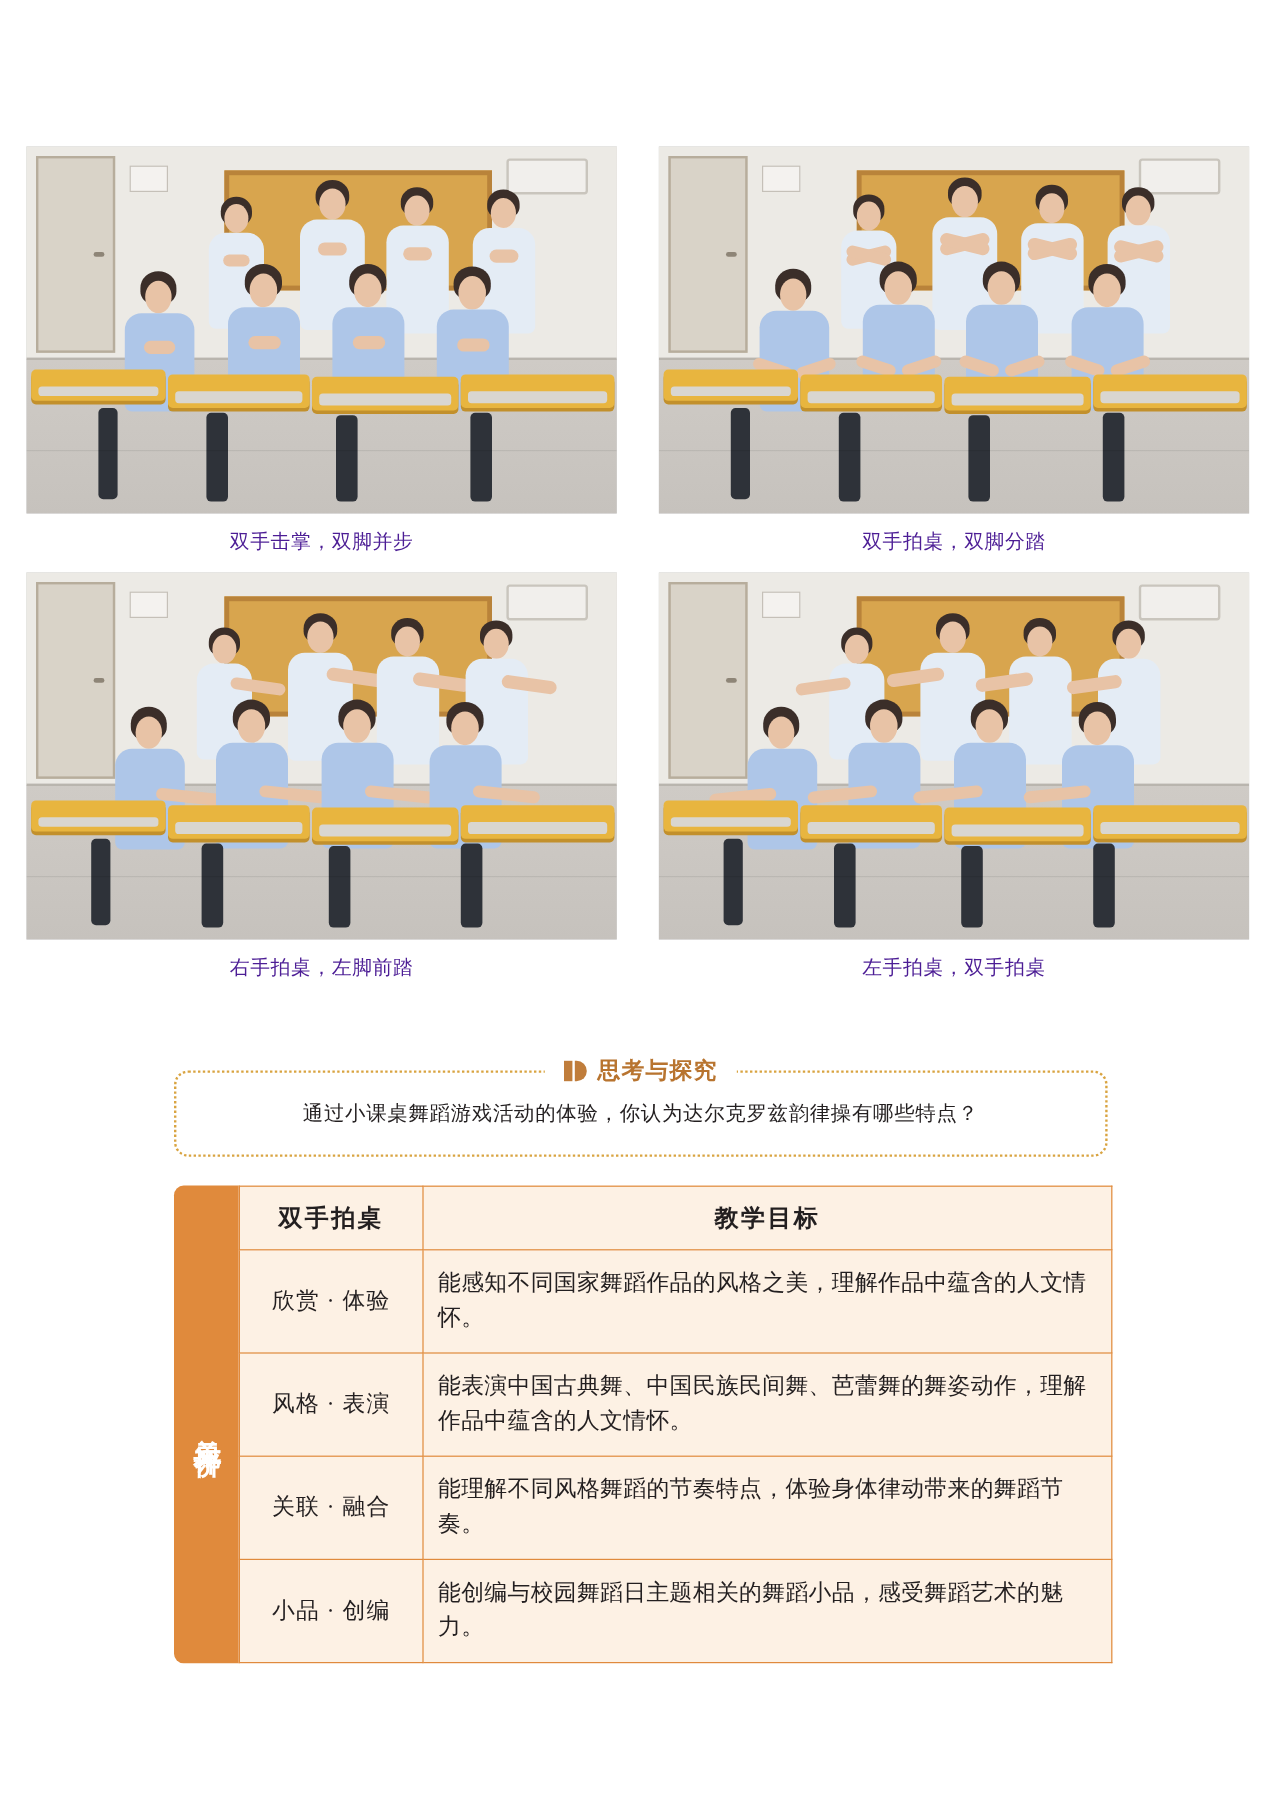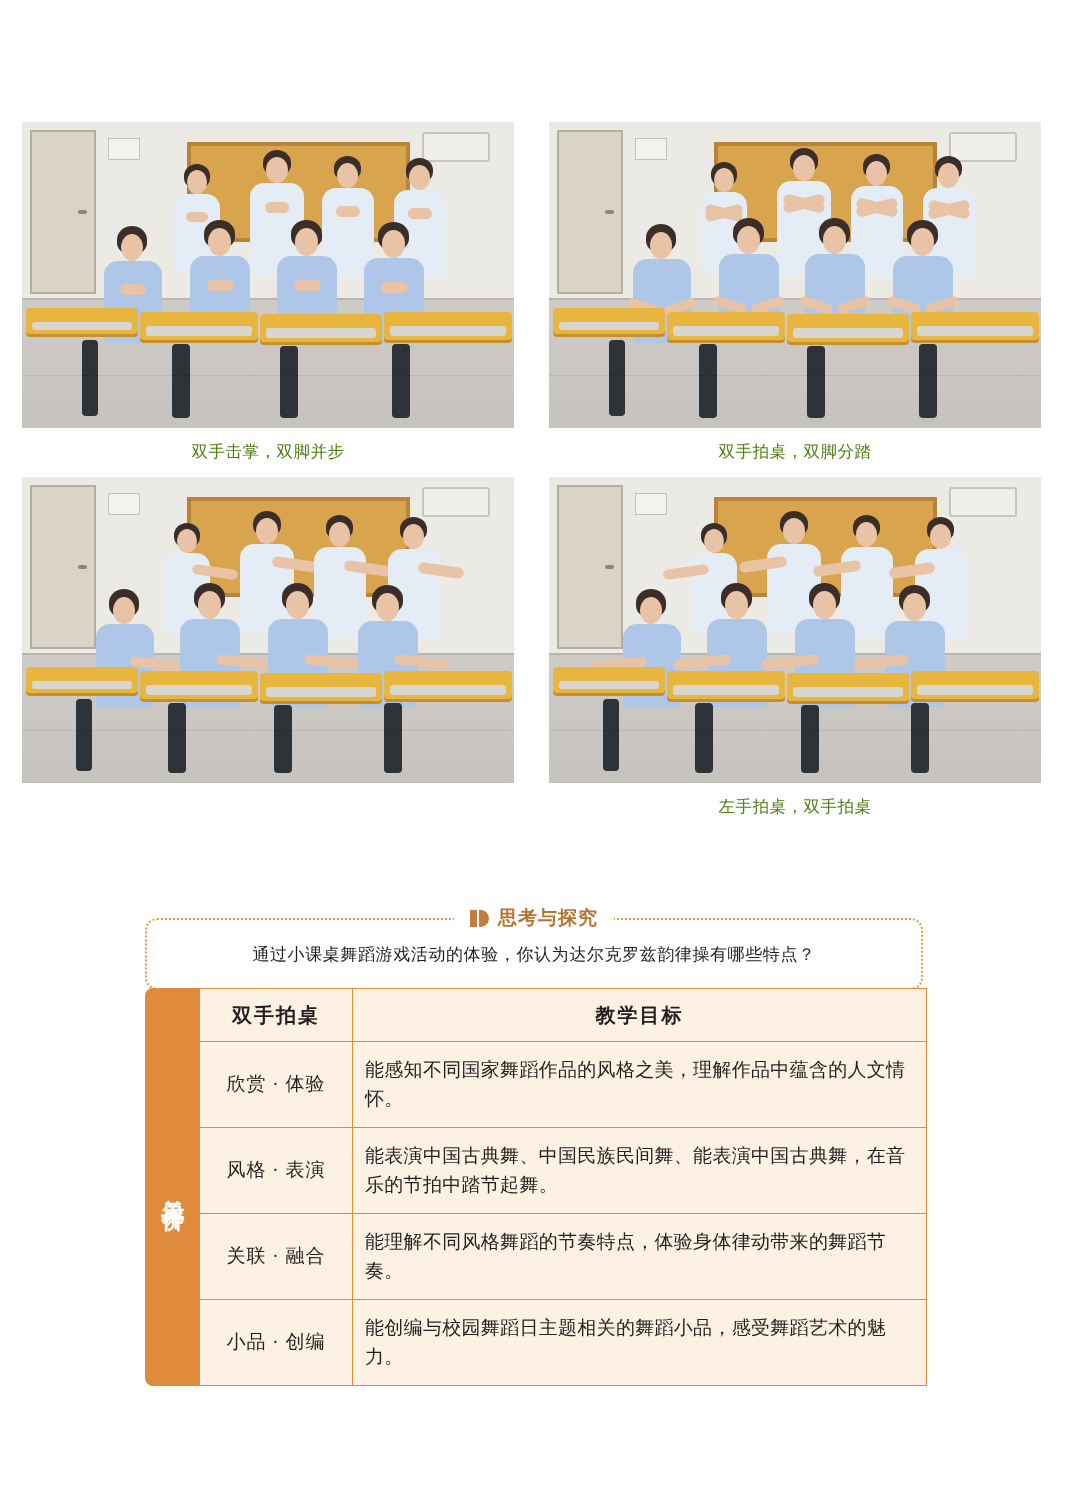--- a/index.html
+++ b/index.html
@@ -40,21 +40,21 @@
     width: 492px;
     height: 306px;
     position: relative;
     overflow: hidden;
     background: #cfcfcf;
   }
   .caption {
     text-align: center;
     font-size: 16.5px;
     letter-spacing: 0.5px;
-    color: #4d7c0f;
+    color: #4c1d95;
     margin-top: 13px;
     font-family: "Liberation Serif", serif;
   }
 
   
   .room {
     position: absolute;
     inset: 0;
     background: linear-gradient(#e9e7e2 0%, #e9e7e2 58%, #cfcbc6 58%, #c6c2bd 100%);
   }
@@ -111,21 +111,21 @@
   }
   .body-front { position: absolute; background: #aec6e8; border-radius: 14px 14px 6px 6px; }
   .body-back  { position: absolute; background: #e4ecf5; border-radius: 14px 14px 6px 6px; }
   .arm { position: absolute; background: #e8c3a6; border-radius: 6px; }
   .legs { position: absolute; background: #2e3239; border-radius: 4px; }
 
   
   .think-box {
     position: absolute;
     left: 145px;
-    top: 918px;
+    top: 892px;
     width: 778px;
     height: 72px;
     border: 2px dotted #d9a441;
     border-radius: 12px;
     box-sizing: border-box;
   }
   .think-title {
     position: absolute;
     left: 50%;
     transform: translateX(-50%);
@@ -489,20 +489,21 @@
           <div class="desk" style="left:362px;top:194px;width:128px;height:28px;">
               <div class="panel"></div>
             </div>
           <div class="legs" style="left:54px;top:222px;width:16px;height:72px;"></div>
           <div class="legs" style="left:146px;top:226px;width:18px;height:70px;"></div>
           <div class="legs" style="left:252px;top:228px;width:18px;height:68px;"></div>
           <div class="legs" style="left:362px;top:226px;width:18px;height:70px;"></div>
           <div class="floor-line"></div>
         </div>
       </div>
+      <div class="caption">右手拍桌，左脚前踏</div>
     </div>
 
     <div class="photo-cell">
       <div class="photo">
         <div class="room">
           <div class="wall"></div>
           <div class="door"></div>
           <div class="switch"></div>
           <div class="board"></div>
           <div class="ac"></div>
@@ -605,21 +606,21 @@
           <th>教学目标</th>
         </tr>
       </thead>
       <tbody>
         <tr>
           <td class="mod">欣赏 · 体验</td>
           <td class="goal">能感知不同国家舞蹈作品的风格之美，理解作品中蕴含的人文情怀。</td>
         </tr>
         <tr>
           <td class="mod">风格 · 表演</td>
-          <td class="goal">能表演中国古典舞、中国民族民间舞、能表演中国古典舞，在音乐的节拍中踏节起舞。</td>
+          <td class="goal">能表演中国古典舞、中国民族民间舞、芭蕾舞的舞姿动作，理解作品中蕴含的人文情怀。</td>
         </tr>
         <tr>
           <td class="mod">关联 · 融合</td>
           <td class="goal">能理解不同风格舞蹈的节奏特点，体验身体律动带来的舞蹈节奏。</td>
         </tr>
         <tr>
           <td class="mod">小品 · 创编</td>
           <td class="goal">能创编与校园舞蹈日主题相关的舞蹈小品，感受舞蹈艺术的魅力。</td>
         </tr>
       </tbody>

